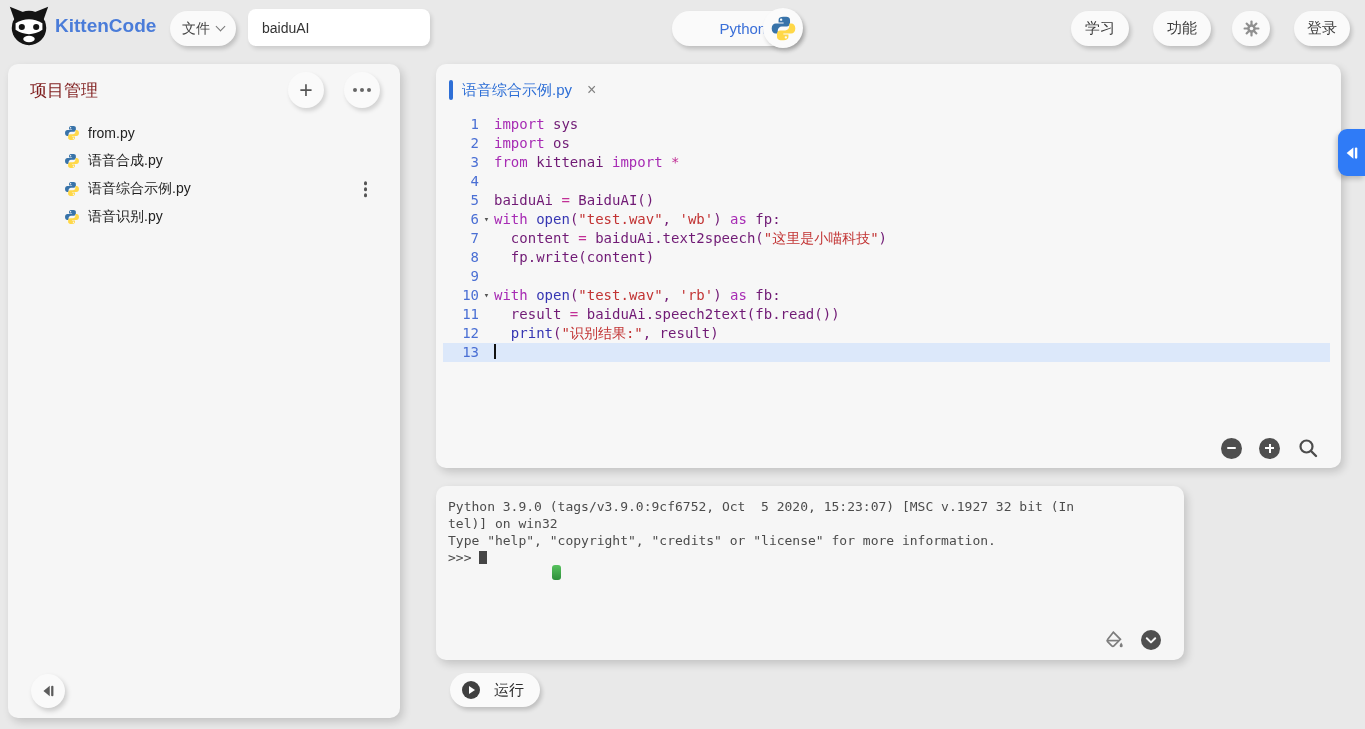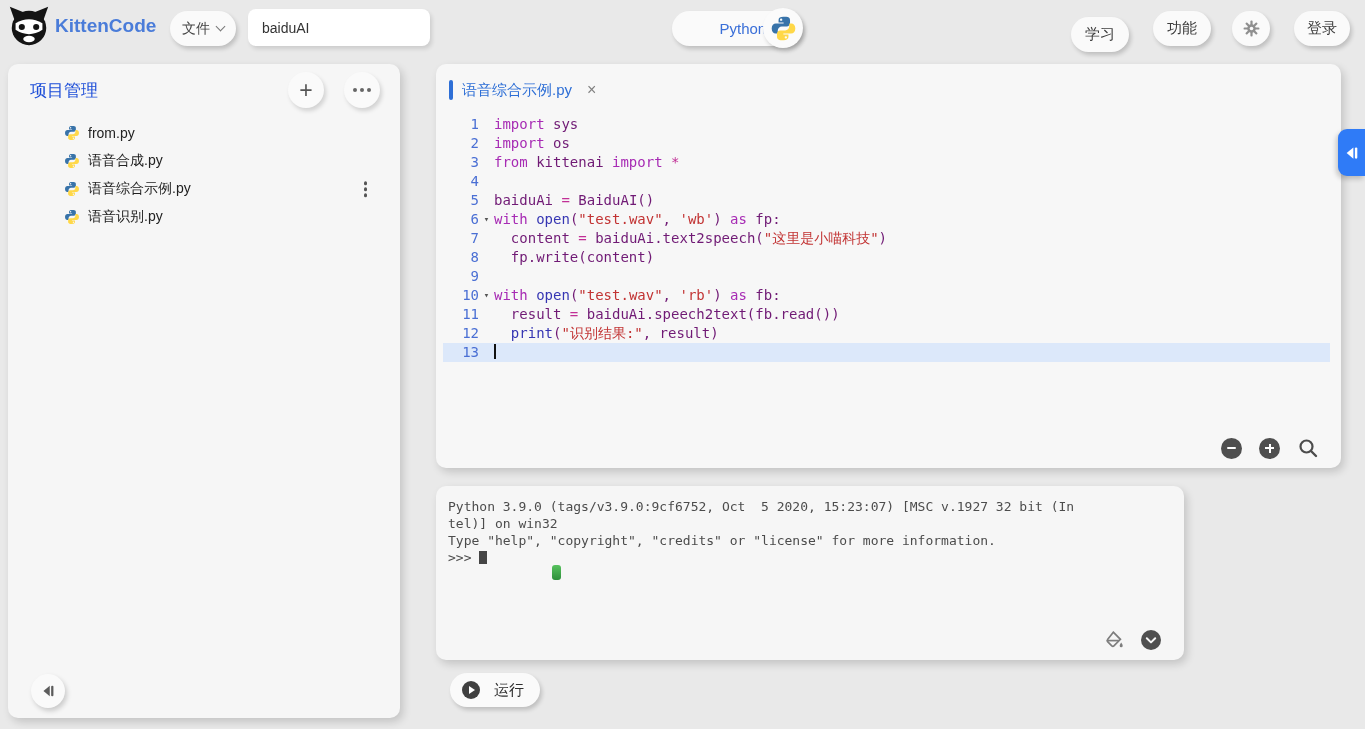--- a/index.html
+++ b/index.html
@@ -20,28 +20,28 @@
         transform:rotate(45deg);margin-top:-4px;}
   .project-input{position:absolute;left:248px;top:9px;width:182px;height:37px;border:none;
         border-radius:8px;background:#fff;box-shadow:2px 3px 4px rgba(0,0,0,.12);
         padding:0 14px;font-size:14px;color:#333;outline:none;font-family:inherit;}
   .runtime{left:672px;top:11px;width:130px;height:35px;justify-content:center;
         padding-left:20px;font-size:15px;color:#3a6fd8;}
   .py-badge{position:absolute;left:763px;top:8px;width:40px;height:40px;border-radius:50%;
         background:#fbfbfb;box-shadow:2px 3px 4px rgba(0,0,0,.18);
         display:flex;align-items:center;justify-content:center;}
   .nav-pill{width:58px;height:35px;font-size:15px;color:#3c3c3c;}
-  .learn{left:1071px;top:11px;margin-top:6px;} .features{left:1153px;top:11px;}
+  .learn{left:1071px;top:11px;} .features{left:1153px;top:11px;}
   .gear-btn{left:1232px;top:11px;width:38px;height:35px;border-radius:18px;}
   .login{left:1294px;top:11px;width:56px;height:35px;font-size:15px;color:#3c3c3c;}
 
   
   .sidebar{position:absolute;left:8px;top:64px;width:392px;height:654px;background:#f6f6f6;
         border-radius:10px;box-shadow:3px 4px 8px rgba(0,0,0,.16);}
-  .sidebar-title{position:absolute;left:22px;top:15px;font-size:17px;color:#1d4ed8;}
+  .sidebar-title{position:absolute;left:22px;top:15px;font-size:17px;color:#7f1d1d;}
   .round-btn{position:absolute;top:8px;width:36px;height:36px;border-radius:50%;background:#fafafa;
         box-shadow:2px 3px 4px rgba(0,0,0,.15);display:flex;align-items:center;justify-content:center;color:#555;}
   .add{left:280px;font-size:23px;font-weight:300;line-height:1;}
   .more{left:336px;}
   .dots-h{display:flex;gap:3px;} .dots-h i{width:4px;height:4px;border-radius:50%;background:#666;}
   .file-list{position:absolute;top:55px;left:0;right:0;}
   .file-row{display:flex;align-items:center;height:28px;padding-left:56px;position:relative;
         font-size:14px;color:#222;cursor:pointer;}
   .file-icon{width:16px;height:16px;margin-right:8px;flex:none;}
   .dots-v{position:absolute;right:30px;top:50%;transform:translateY(-50%);

